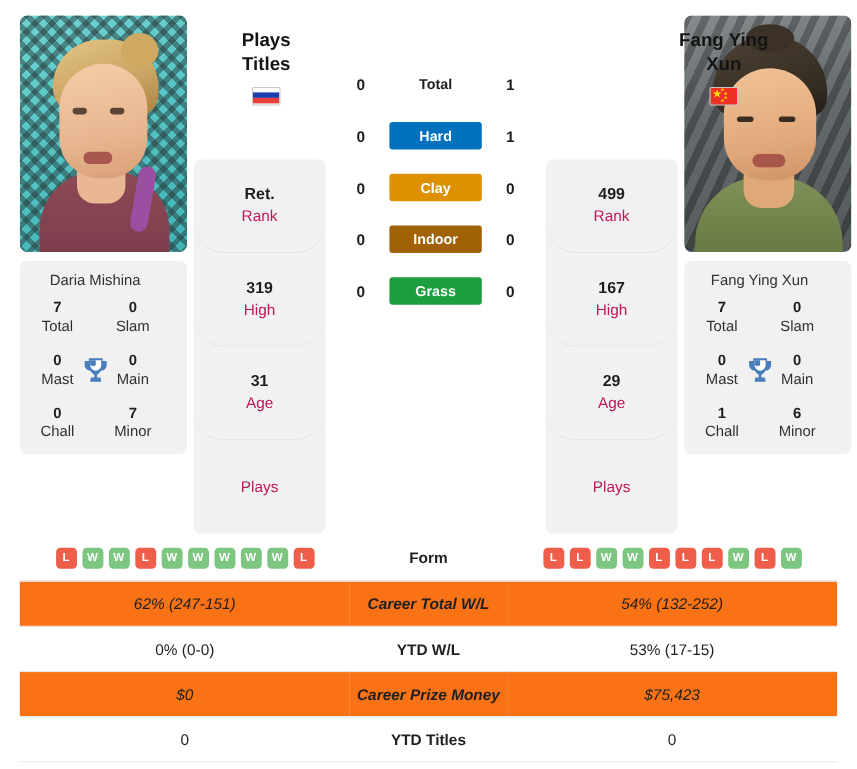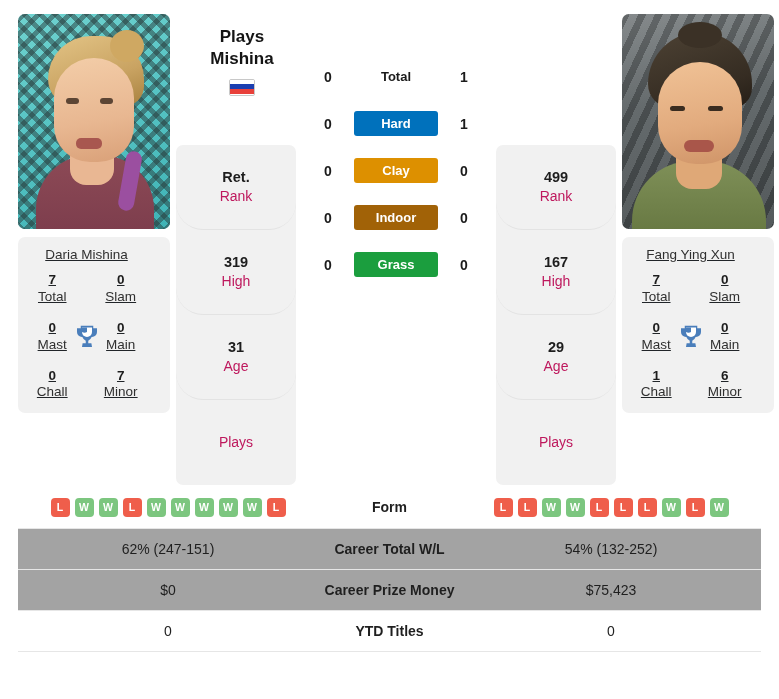--- a/index.html
+++ b/index.html
@@ -125,21 +125,20 @@
     background: #a9564a; border-radius: 6px;
   }
 
   
   .trophy-panel {
     margin-top: 8px;
     width: 152px;
     background: #f1f1f1;
     border-radius: 7px;
     padding: 10px 15px 12px 0;
-    text-decoration: underline;
   }
   .trophy-name {
     text-align: center;
     font-size: 13.5px;
     color: #303030;
     padding-bottom: 10px;
   }
   .trophy-grid {
     display: grid;
     grid-template-columns: 1fr 1fr;
@@ -257,21 +256,21 @@
 
   
   .cmp-table {
     position: absolute;
     left: 18px; right: 18px;
     top: 487px;
     border-collapse: collapse;
     width: 743px;
   }
   .cmp-table tr { border-bottom: 1px solid #e6e6e6; }
-  .cmp-table tr.shaded { background: #a3a3a3; }
+  .cmp-table tr.shaded { background: #f97316; font-style: italic; }
   .cmp-table td {
     height: 41px;
     vertical-align: middle;
     font-size: 14px;
     color: #1f1f1f;
     text-align: center;
   }
   .cmp-table td.side { width: 300px; }
   .cmp-table td.mid {
     width: 143px;
@@ -469,25 +468,36 @@
             </svg>
           </span>
         </div>
       </div>
     </div>
   </div>
 
   <div class="names-row">
     <div class="name-block left">
       <div>Plays</div>
-      <div>Mishina</div>
+      <div>Titles</div>
       <div class="flag flag-ru">
         <div class="s s1"></div>
           <div class="s s2"></div>
           <div class="s s3"></div>
+      </div>
+    </div>
+    <div class="name-block right" style="margin-left:296px;">
+      <div>Fang Ying</div>
+      <div>Xun</div>
+      <div class="flag flag-cn">
+        <span class="star big">★</span>
+        <span class="star sm1">★</span>
+        <span class="star sm2">★</span>
+        <span class="star sm3">★</span>
+        <span class="star sm4">★</span>
       </div>
     </div>
   </div>
 
   <table class="cmp-table">
     <tbody>
       <tr>
         <td class="side">
           <div class="form-strip" id="left-form">
               <span class="form-badge L">L</span>
@@ -515,20 +525,25 @@
               <span class="form-badge W">W</span>
               <span class="form-badge L">L</span>
               <span class="form-badge W">W</span>
             </div>
         </td>
       </tr>
       <tr class="shaded">
         <td class="side">62% (247-151)</td>
         <td class="mid">Career Total W/L</td>
         <td class="side">54% (132-252)</td>
+      </tr>
+      <tr>
+        <td class="side">0% (0-0)</td>
+        <td class="mid">YTD W/L</td>
+        <td class="side">53% (17-15)</td>
       </tr>
       <tr class="shaded">
         <td class="side">$0</td>
         <td class="mid">Career Prize Money</td>
         <td class="side">$75,423</td>
       </tr>
       <tr>
         <td class="side">0</td>
         <td class="mid">YTD Titles</td>
         <td class="side">0</td>

